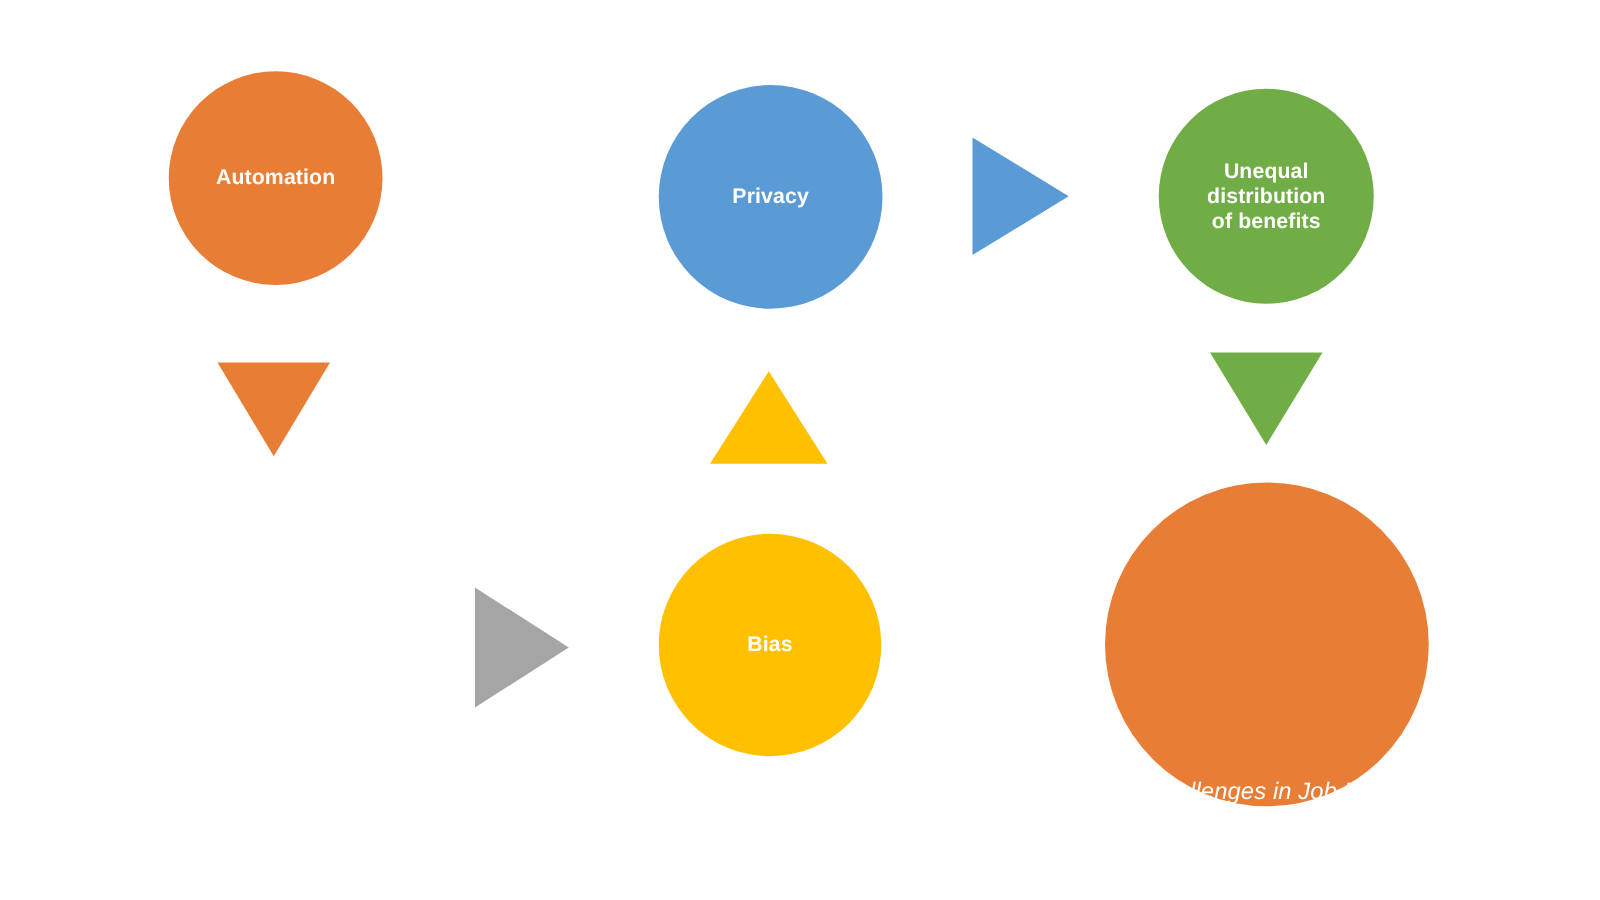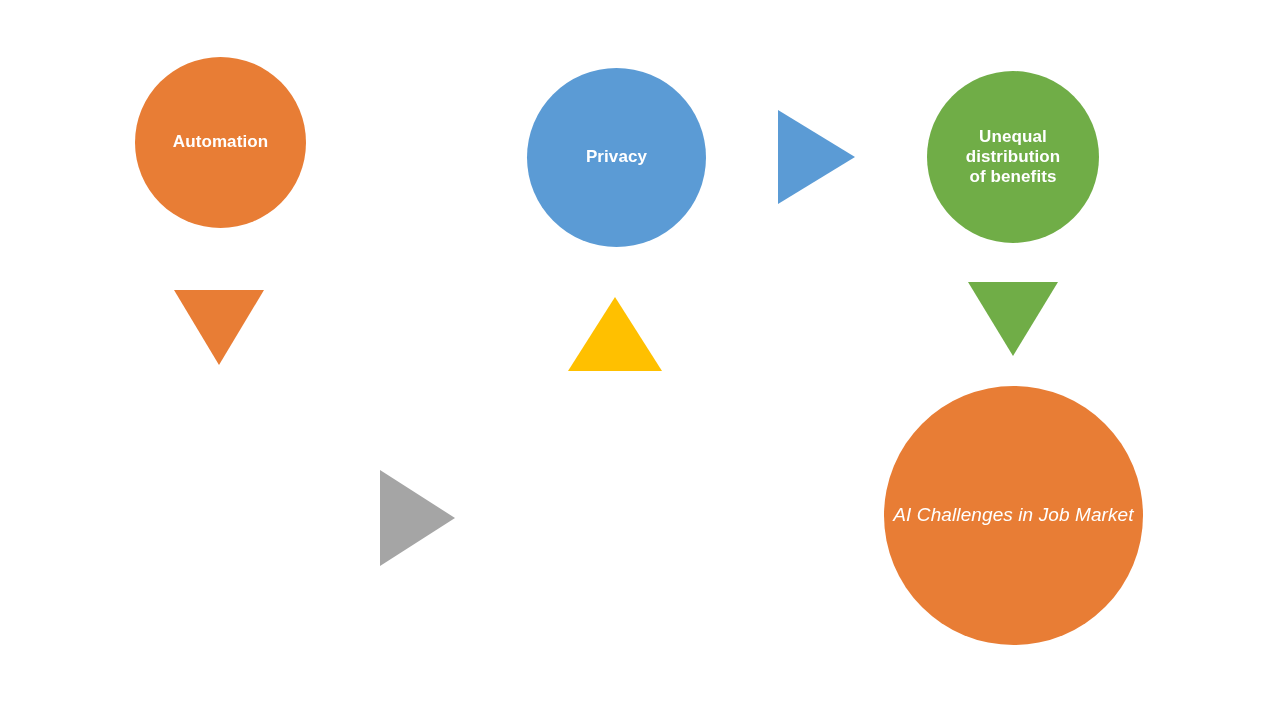--- a/index.html
+++ b/index.html
@@ -147,22 +147,25 @@
     <span class="label">Unequal
 distribution
 of benefits</span>
   </div>
 
   <div class="node node-privacy" style="background-color: rgb(91, 155, 213);">
     <span class="label">Privacy</span>
   </div>
 
 
+  <div class="node node-bias" style="background-color: rgb(255, 192, 0);">
+    <span class="label">Bias</span>
+  </div>
 
-  <div class="node node-core" style="background-color: rgb(232, 125, 53);">
+  <div class="node node-core" style="background-color: rgb(232, 125, 53); align-items: flex-end;">
     <span class="label">AI Challenges in Job Market</span>
   </div>
 
   <div class="arrow arrow-down arrow-automation-skill" style="border-top-color: rgb(232, 125, 53);"></div>
 
   <div class="arrow arrow-right arrow-privacy-unequal" style="border-left-color: rgb(91, 155, 213);"></div>
 
   <div class="arrow arrow-down arrow-unequal-core" style="border-top-color: rgb(112, 173, 71);"></div>
 
   <div class="arrow arrow-up arrow-bias-privacy" style="border-bottom-color: rgb(255, 192, 0);"></div>

